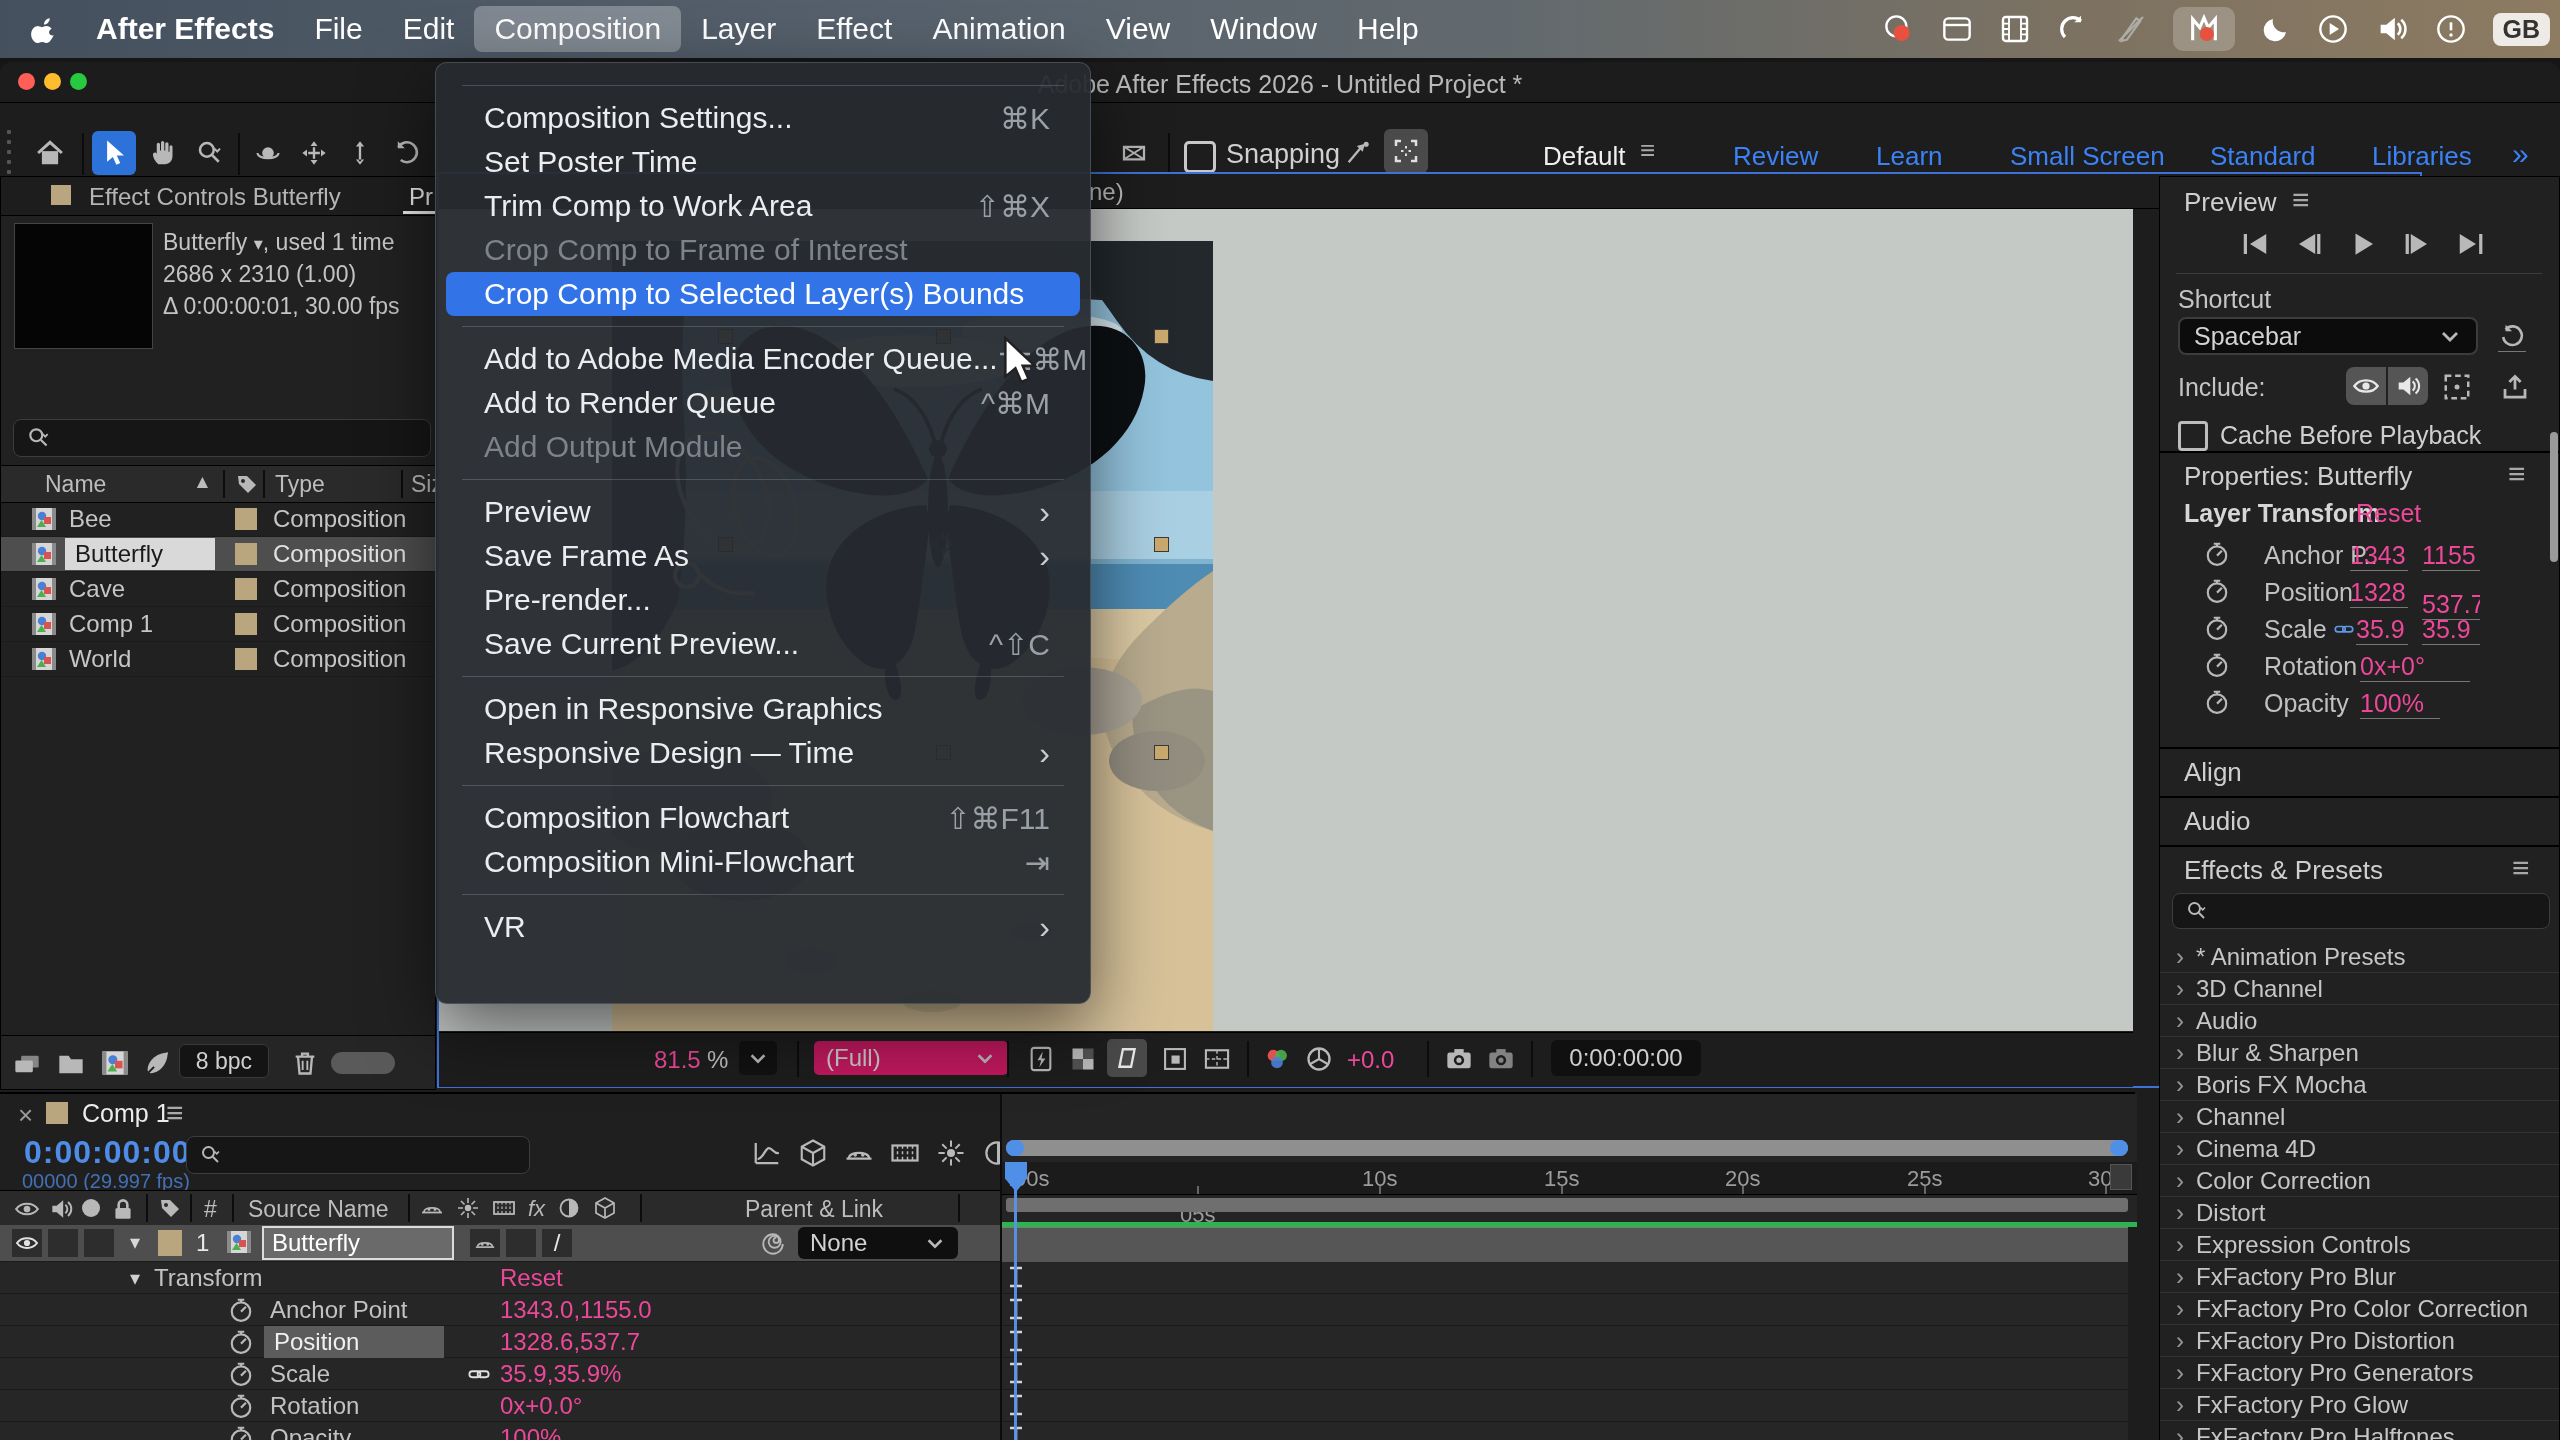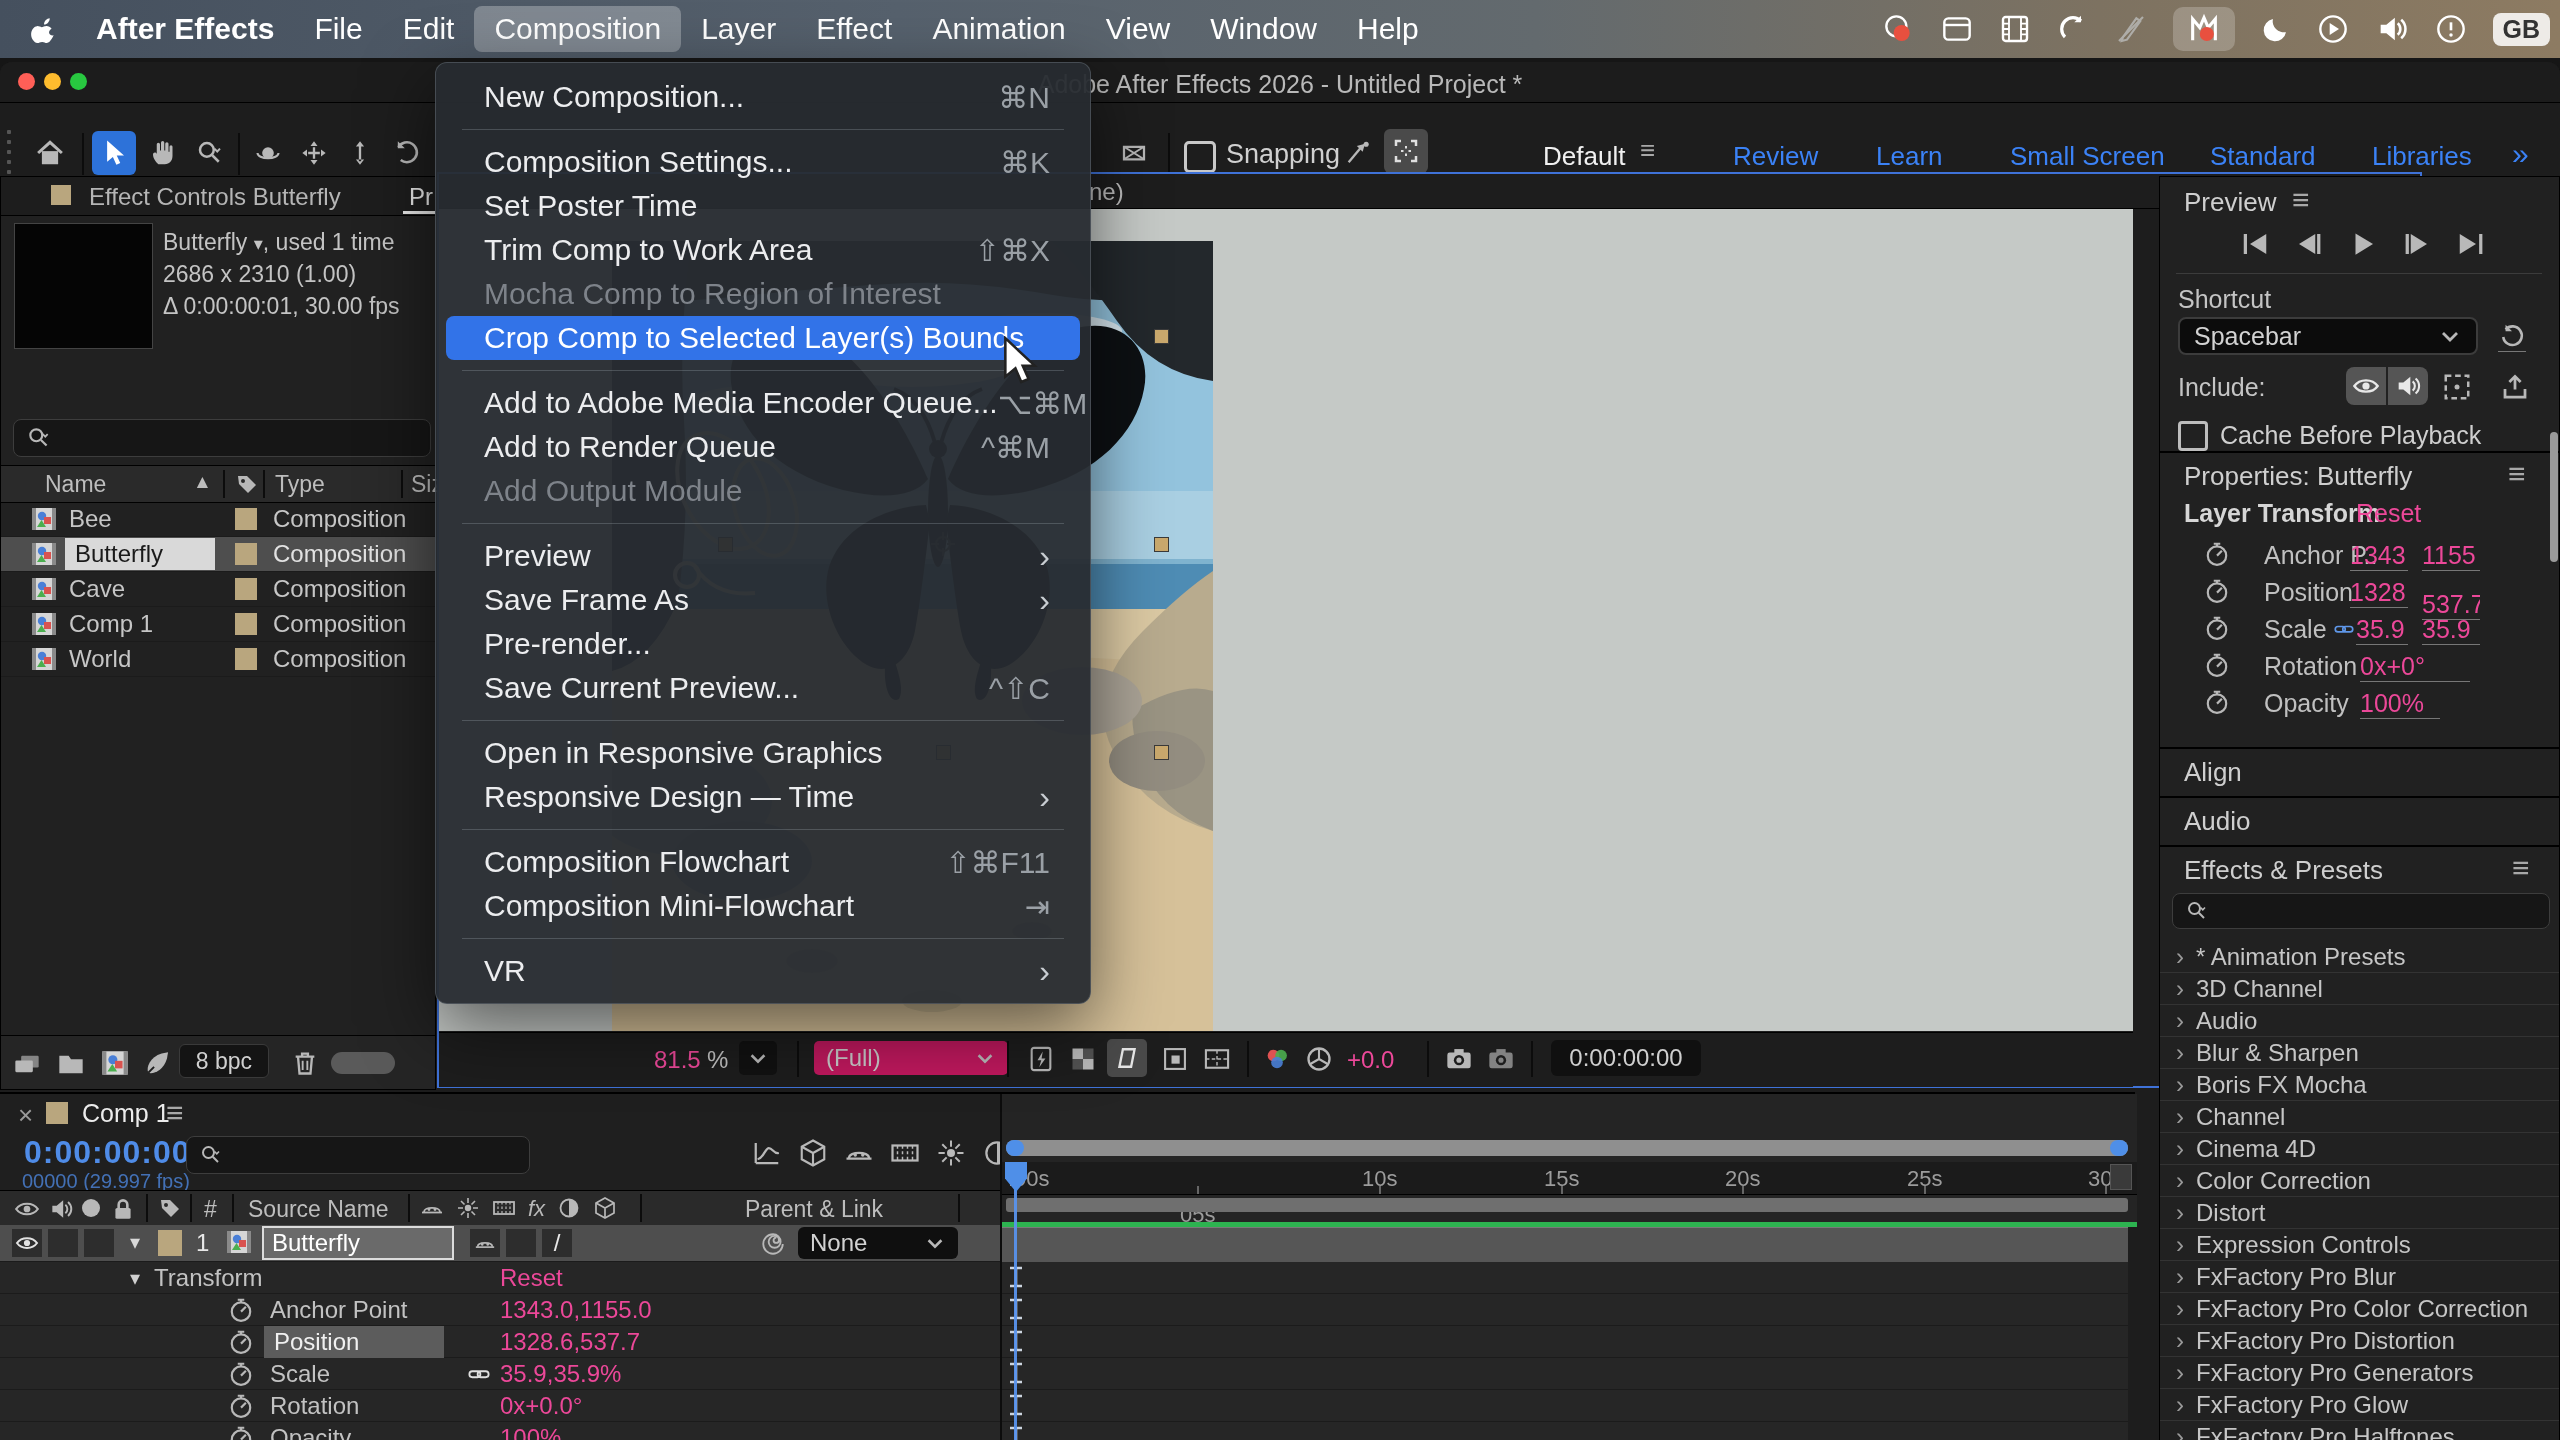--- a/index.html
+++ b/index.html
@@ -1049,38 +1049,34 @@
         <div class="a" style="left:12px;top:68px;width:3px;height:280px;background:rgba(88,146,235,0.95);"></div>
         <div class="a" style="left:3px;top:68px;width:22px;height:30px;background:#4f8fe8;clip-path:polygon(0 0,100% 0,100% 55%,50% 100%,0 55%);"></div>
 
         <div class="a" style="left:1108px;top:70px;width:20px;height:24px;background:#3a3a3a;border:1px solid #555;"></div>
         <div class="a" style="left:1126px;top:133px;width:9px;height:215px;background:#1d1d1d;"></div>
       </div>
     </div>
   </div>
 
   <div class="a menu">
-    <div class="mi">
-        <span>New Composition...</span>
-        <span class="sc">⌘N</span>
-      </div>
     <div class="msep"></div>
     <div class="mi">
         <span>Composition Settings...</span>
         <span class="sc">⌘K</span>
       </div>
     <div class="mi">
         <span>Set Poster Time</span>
       </div>
     <div class="mi">
         <span>Trim Comp to Work Area</span>
         <span class="sc">⇧⌘X</span>
       </div>
     <div class="mi dis">
-        <span>Mocha Comp to Region of Interest</span>
+        <span>Crop Comp to Frame of Interest</span>
       </div>
     <div class="mi hl">
         <span>Crop Comp to Selected Layer(s) Bounds</span>
       </div>
     <div class="msep"></div>
     <div class="mi">
         <span>Add to Adobe Media Encoder Queue...</span>
         <span class="sc">⌥⌘M</span>
       </div>
     <div class="mi">

